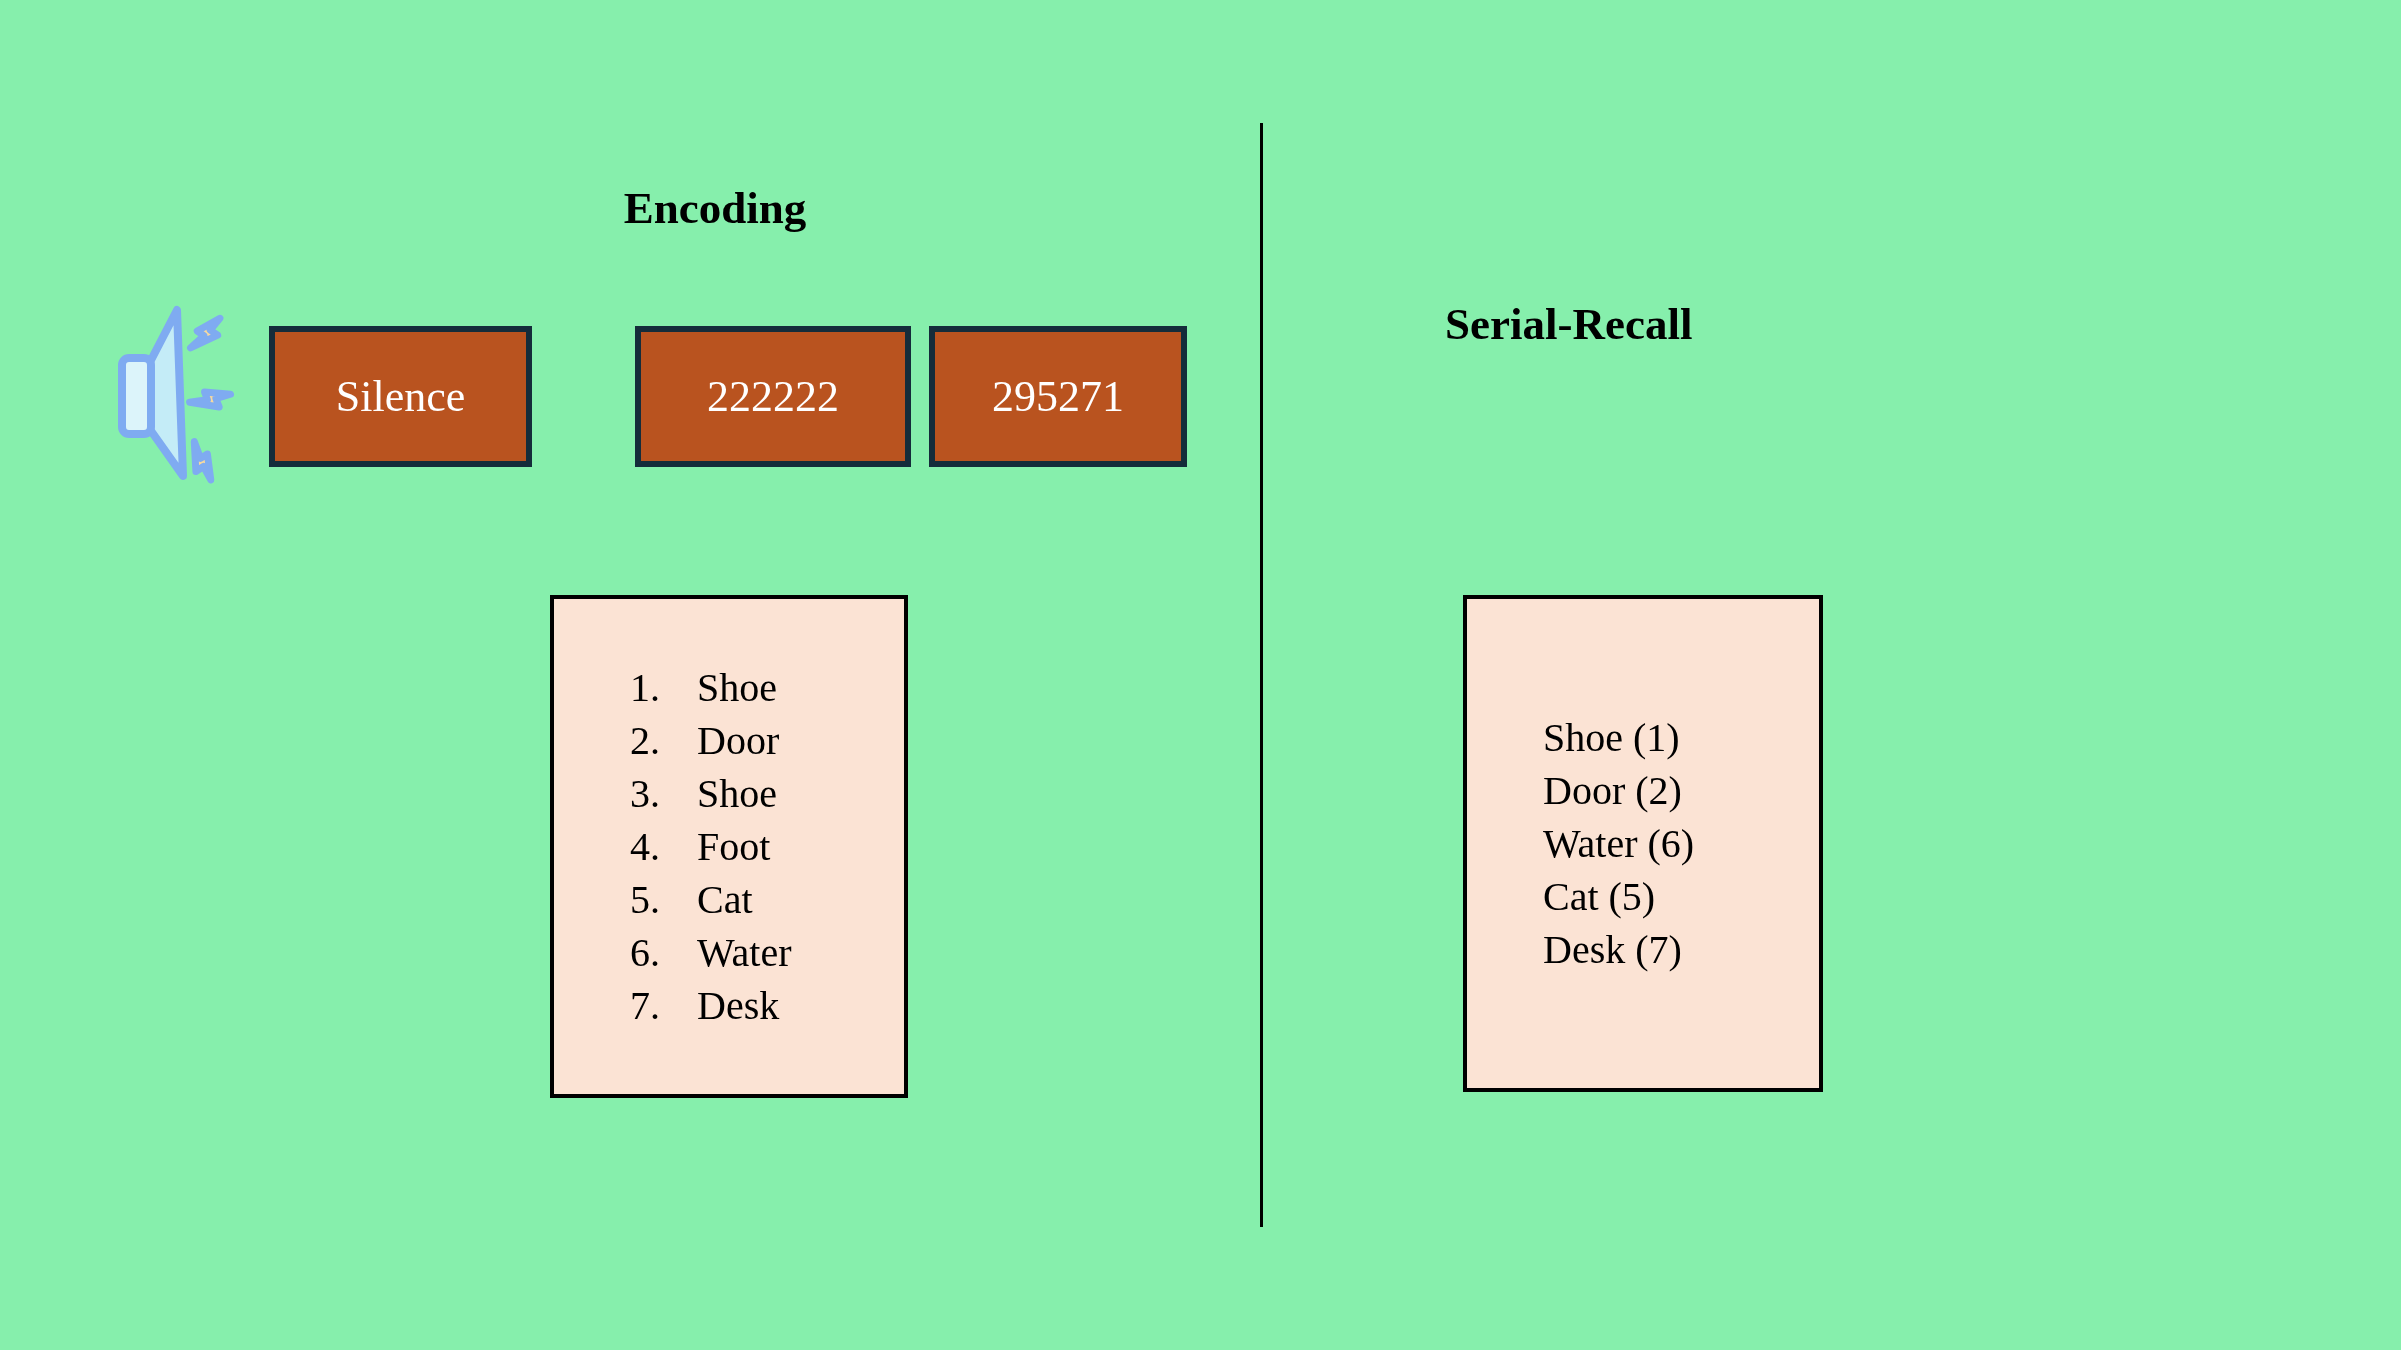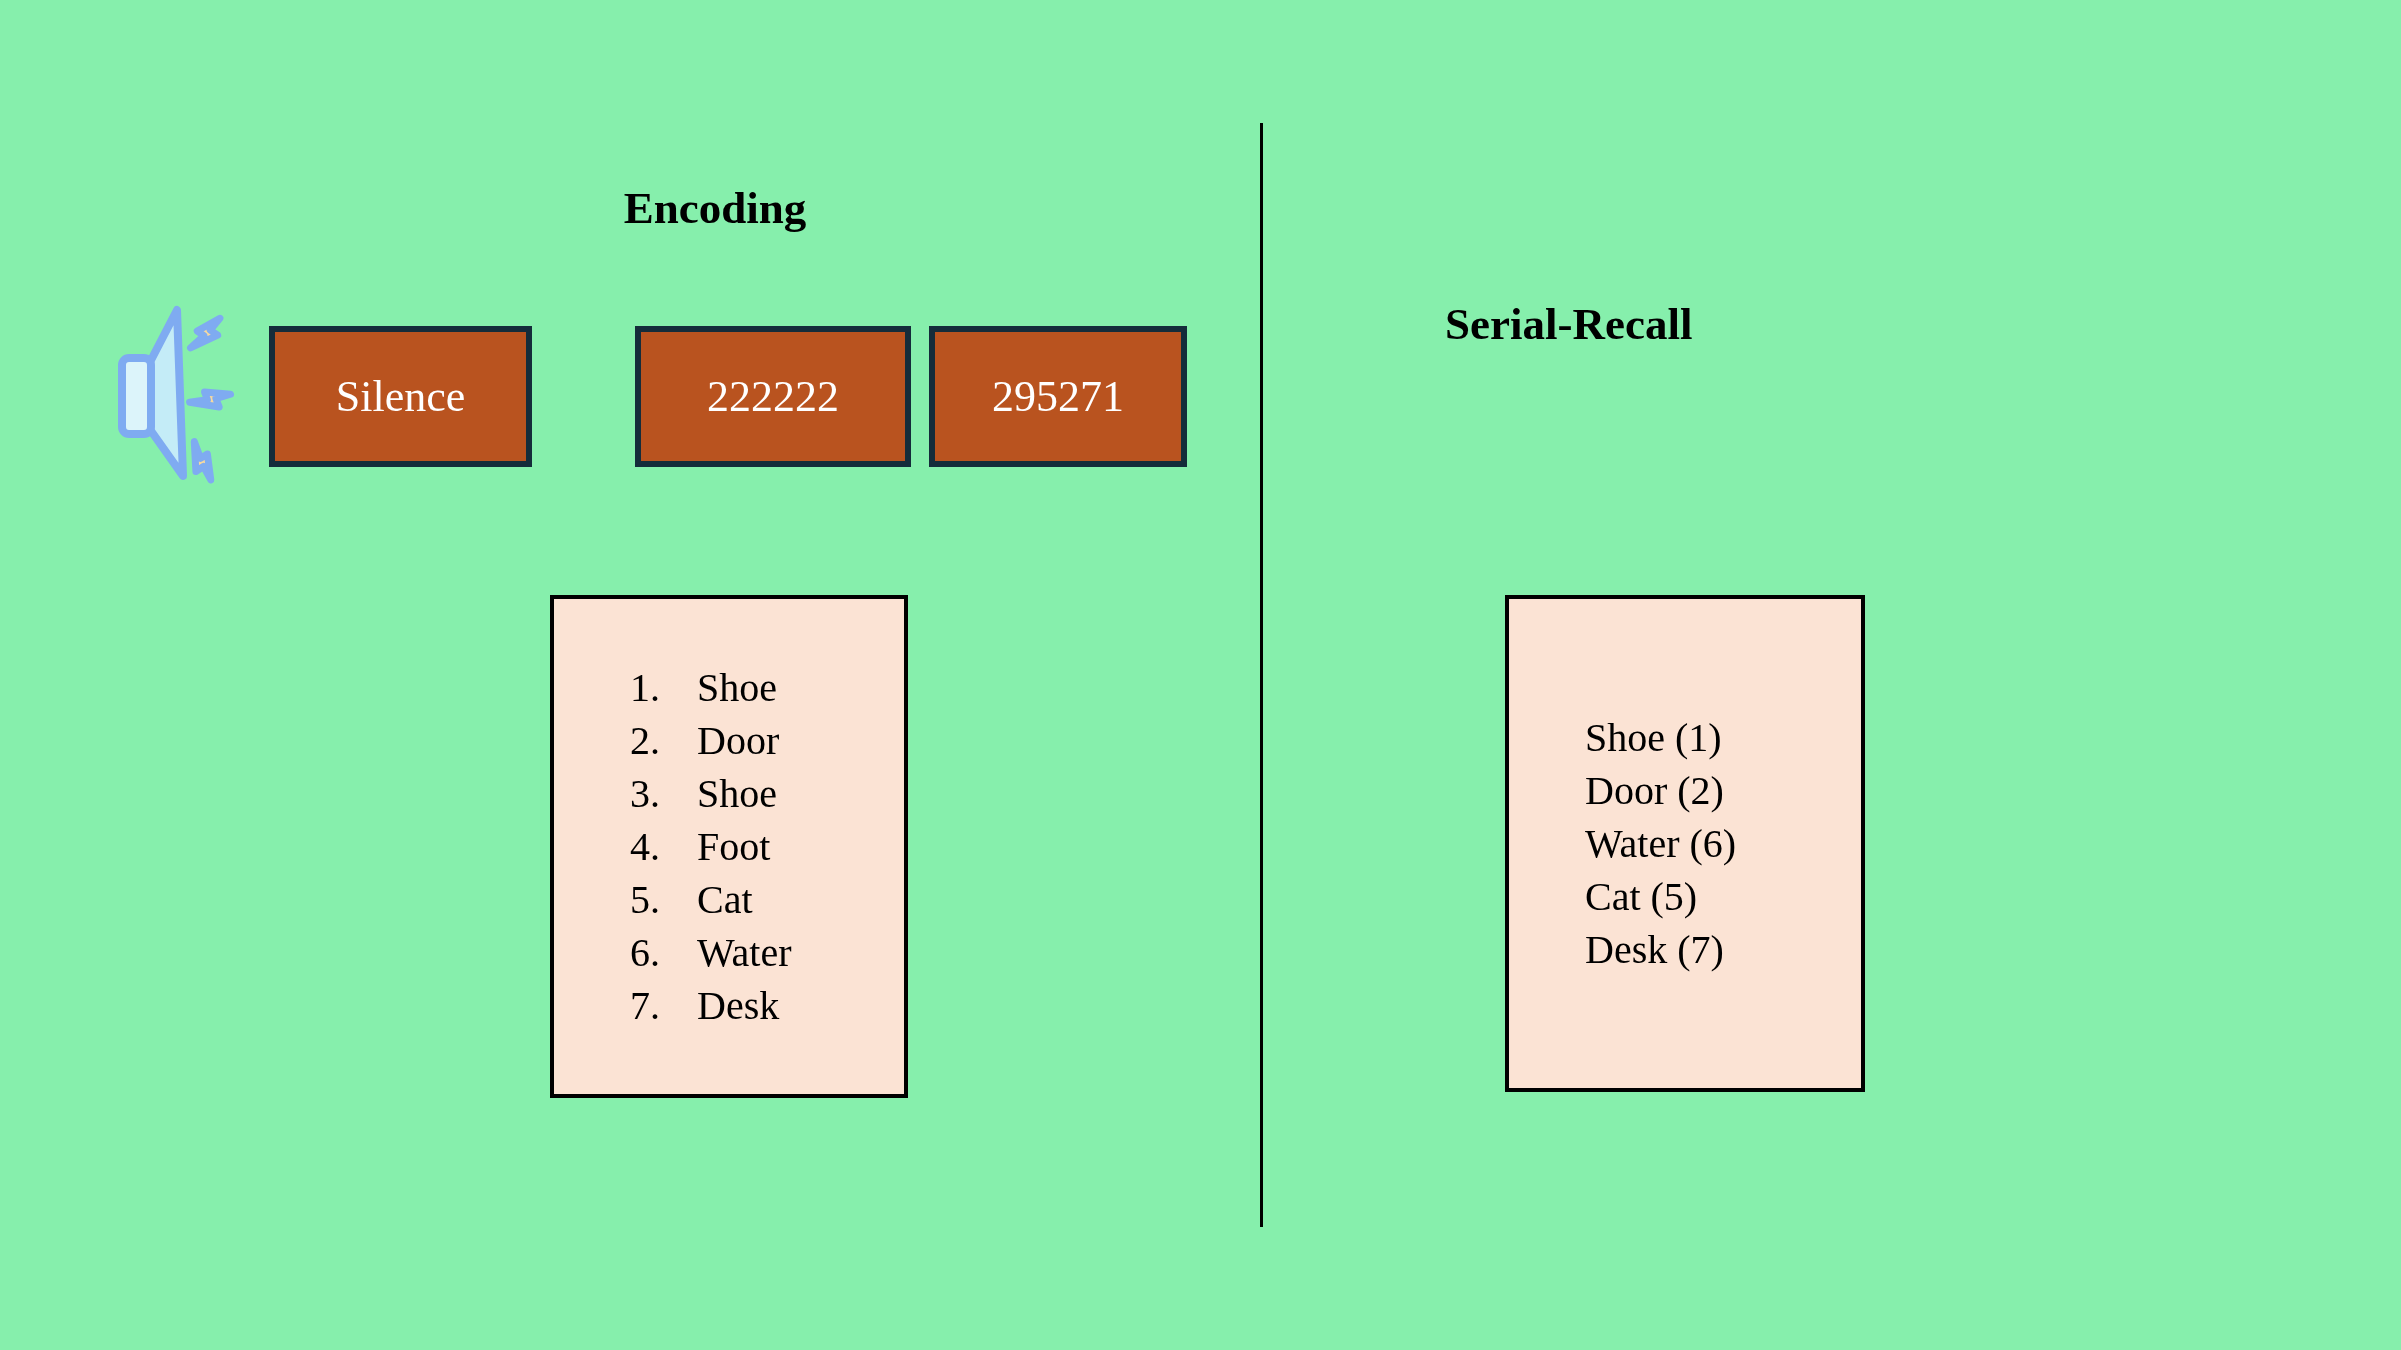--- a/index.html
+++ b/index.html
@@ -36,21 +36,21 @@
   .stim-2 { left:603px; width:276px;margin-left:32px; }
   .stim-3 { left:929px; width:258px;justify-content:center; }
 
   
   .list-box {
     position:absolute; box-sizing:border-box;
     background:var(--list-fill); border:4px solid var(--list-border);
     display:flex; flex-direction:column; justify-content:center;
   }
   .study-box  { left:550px;  top:595px; width:358px; height:503px; }
-  .recall-box { left:1463px; top:595px; width:360px; height:497px;margin-left:42px; }
+  .recall-box { left:1463px; top:595px; width:360px; height:497px; }
 
   .study-row { display:flex; padding-left:76px; font-size:40px; line-height:53px; }
   .study-row .num { width:67px; }
   .recall-row { padding-left:76px; font-size:40px; line-height:53px; }
 
   
   .divider {
     position:absolute; left:1260px; top:123px;
     width:3px; height:1104px; background:var(--divider);
   }

